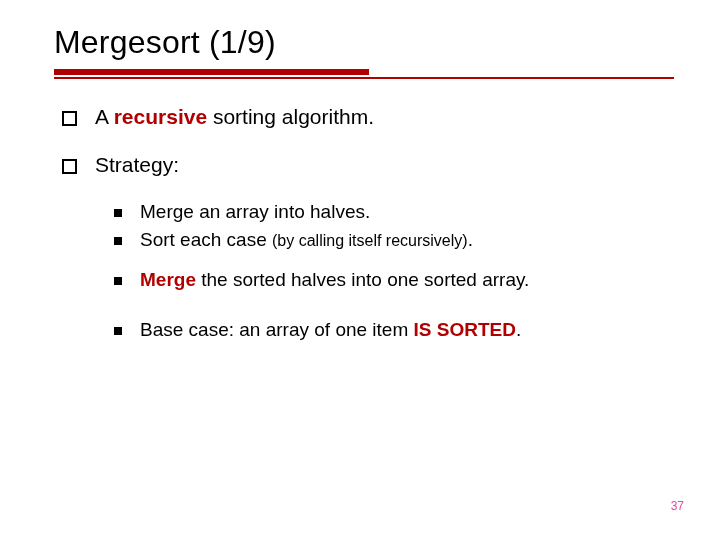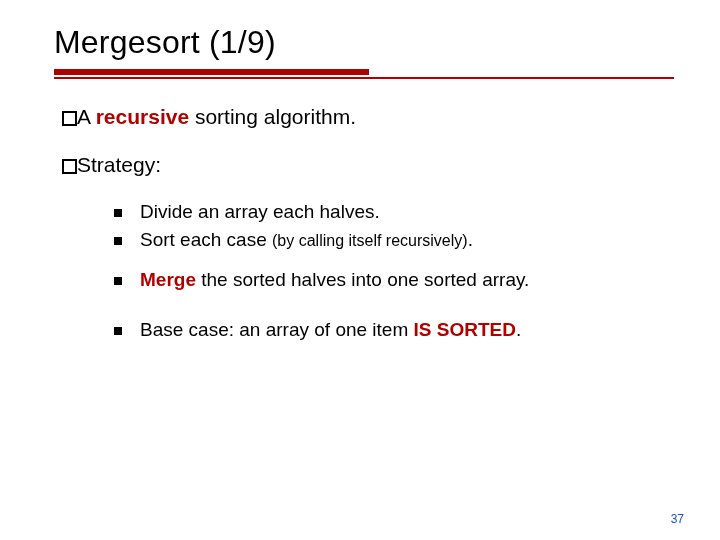--- a/index.html
+++ b/index.html
@@ -36,20 +36,21 @@
     background: #b00000;
     margin-top: 2px;
     width: 620px;
   }
   .body {
     margin-top: 26px;
   }
   .lvl1 {
     display: flex;
     align-items: flex-start;
+    gap: 18px;
     font-size: 21px;
     margin: 8px 0 24px 8px;
   }
   .lvl1 .bullet {
     width: 11px;
     height: 11px;
     border: 2px solid #000;
     margin-top: 6px;
     flex: 0 0 auto;
   }
@@ -71,23 +72,23 @@
     background: #000;
     margin-top: 8px;
     flex: 0 0 auto;
   }
   .small { font-size: 16px; }
   b { font-weight: 700; }
   .red { color: #b00000; }
   .pagenum {
     position: absolute;
     right: 36px;
-    bottom: 14px;
+    bottom: 27px;
     font-size: 12px;
-    color: #1d4ed8;
+    color: #ec4899;
   }
 </style>
 </head>
 <body>
 
 <div class="slide">
 
   <h1 class="title">Mergesort (1/9)</h1>
   <div class="rule-thick"></div>
   <div class="rule-thin"></div>
@@ -103,21 +104,21 @@
 
     <div class="lvl1">
       <span class="bullet"></span>
       <span>Strategy:</span>
     </div>
 
     <div class="lvl2-group">
 
       <div class="lvl2">
         <span class="sq"></span>
-        <span>Divide an array each halves.</span>
+        <span>Merge an array into halves.</span>
       </div>
 
       <div class="lvl2">
         <span class="sq"></span>
         <span>
           <span>Sort each case </span><span class="small">(by calling itself recursively)</span><span>.</span>
         </span>
       </div>
 
       <div class="lvl2 gap-above">

